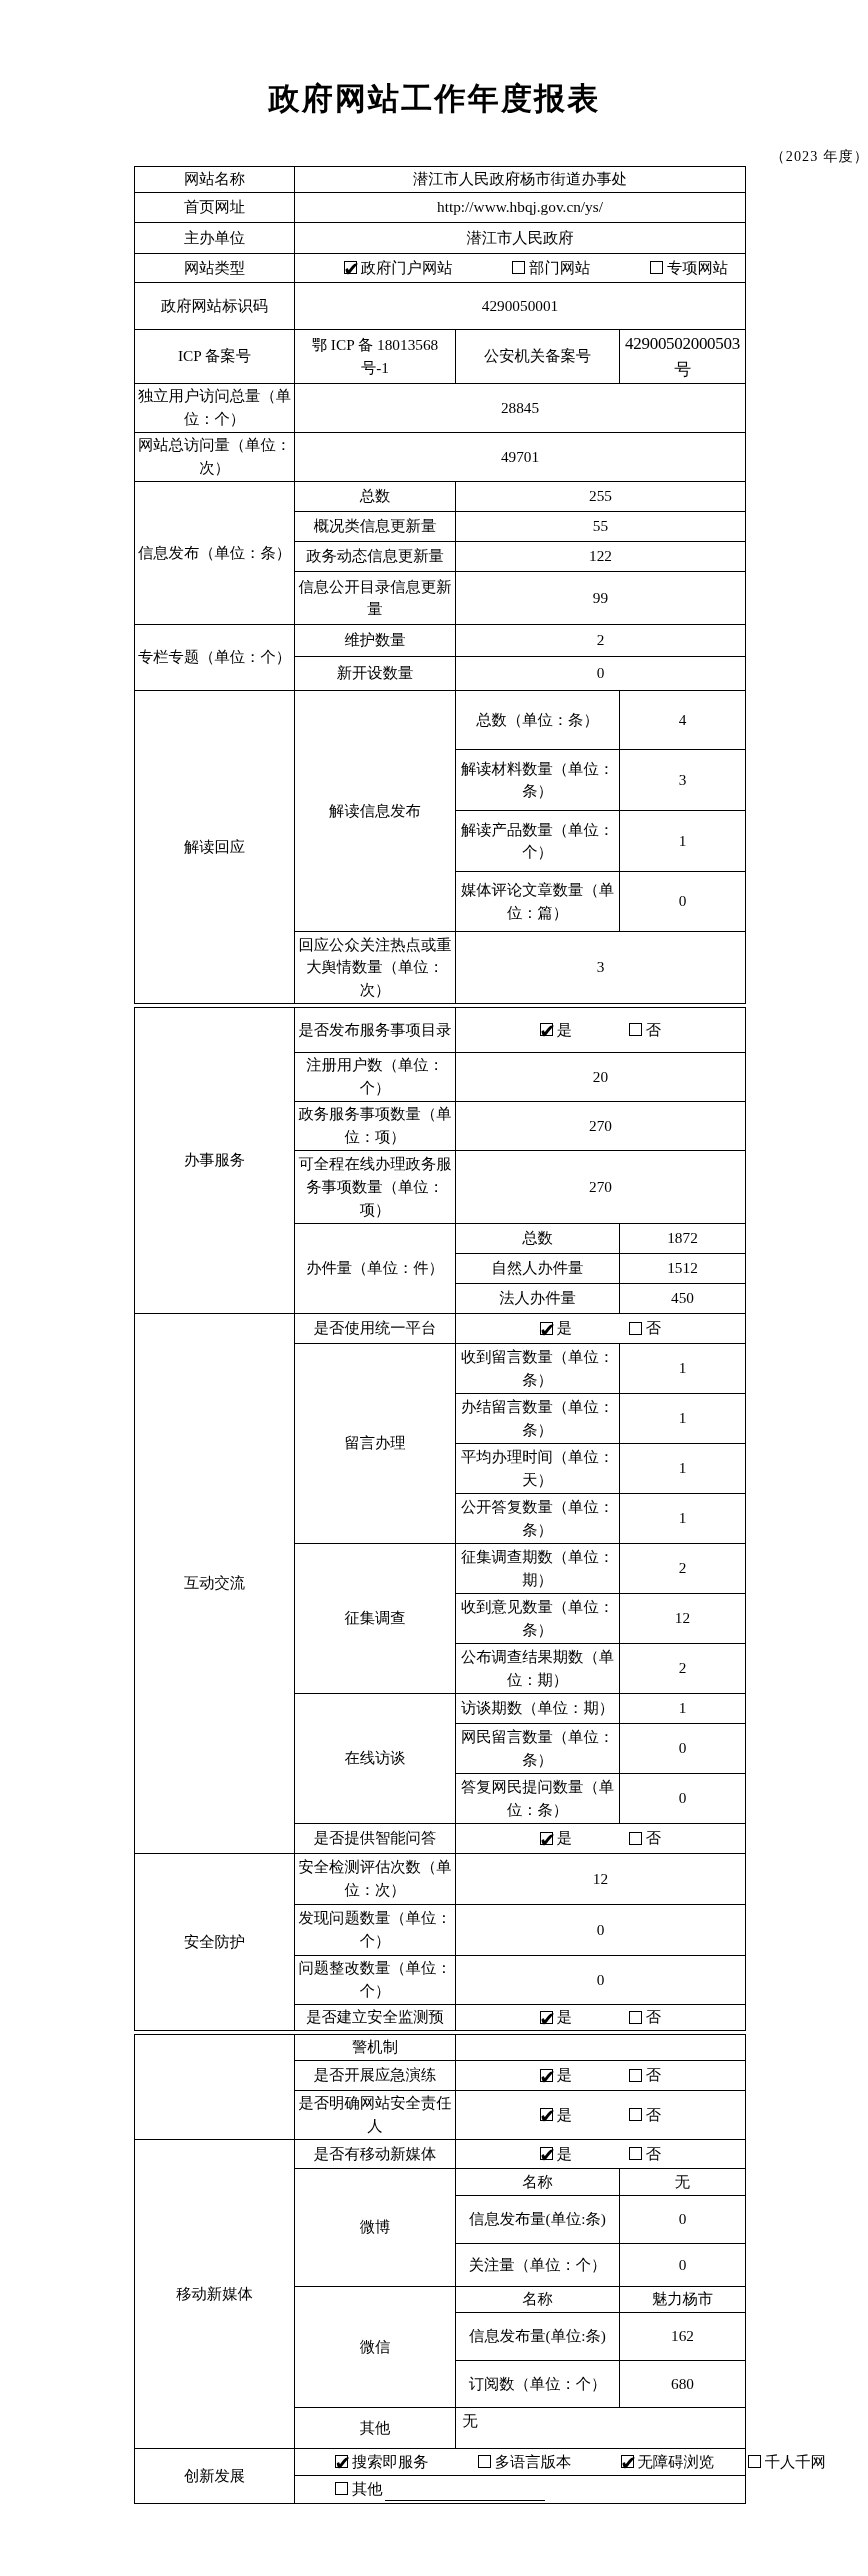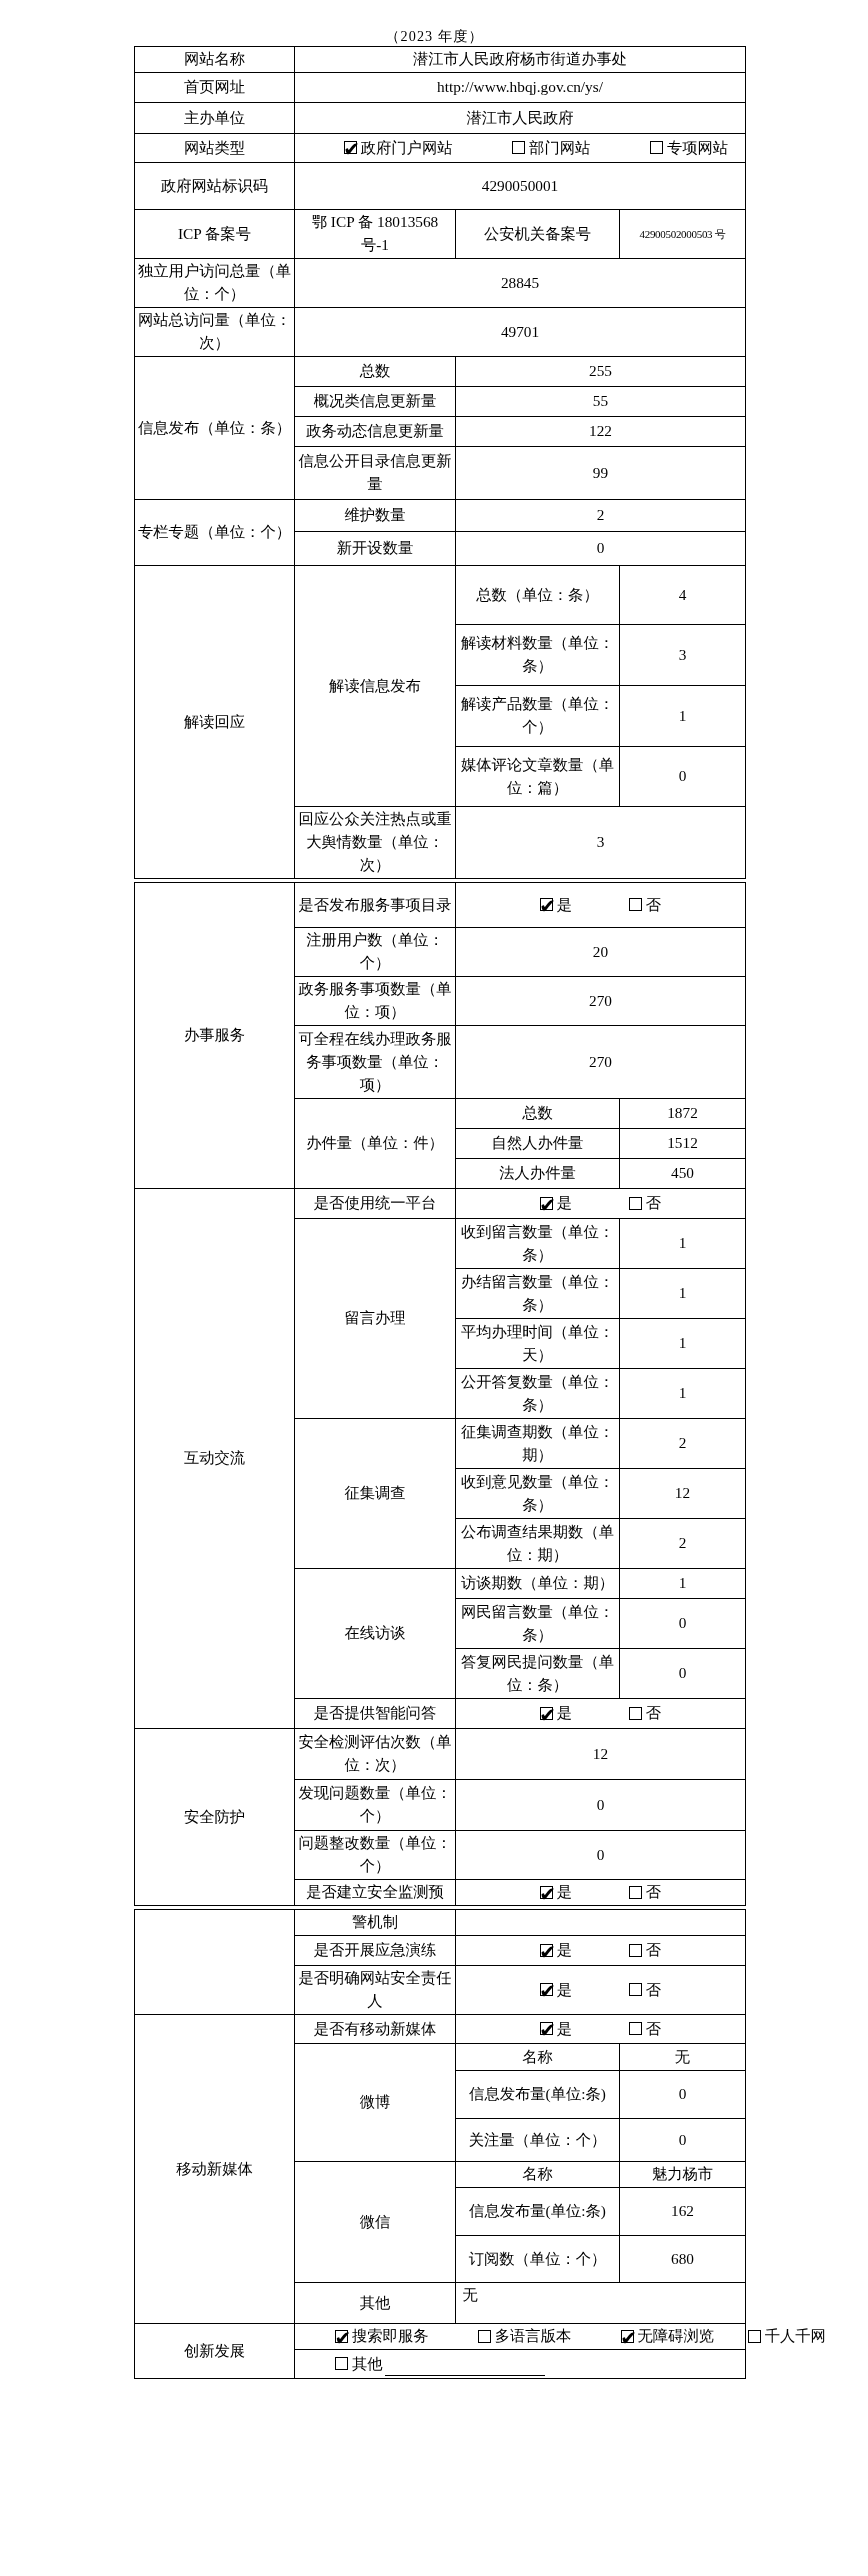--- a/index.html
+++ b/index.html
@@ -7,40 +7,40 @@
     width:869px;height:2576px;background:#ffffff;color:#000;
     font-family:"Liberation Serif","DejaVu Serif",serif;
     -webkit-font-smoothing:antialiased;overflow:hidden;
   }
   .doc{position:relative;width:869px;height:2576px;}
   .title{
     margin:0;padding-top:78px;text-align:center;
     font-size:31px;font-weight:bold;letter-spacing:2.2px;
   }
   .subtitle{
-    text-align:center;font-size:14.2px;margin-top:27px;letter-spacing:1.1px;
+    text-align:right;font-size:14.2px;margin-top:27px;letter-spacing:1.1px;
   }
   .unit-line{
     font-size:18.6px;font-weight:bold;margin:14.2px 0 7.7px 134px;letter-spacing:0.5px;
   }
   table.report{
     border-collapse:collapse;table-layout:fixed;
     margin-left:134px;width:612px;
   }
   td{
     border:1.1px solid #000;text-align:center;vertical-align:middle;
     font-size:15.3px;line-height:1.5;padding:1.1px 1.6px;
     word-wrap:break-word;
   }
   tr.spacer td{
     border-left:none;border-right:none;
     border-top:1.1px solid #000;border-bottom:1.1px solid #000;
     height:2.7px;padding:0;
   }
-  .tight{font-size:11px;letter-spacing:-0.3px;}
+  .tight{font-size:17px;letter-spacing:-0.3px;}
   .tleft{text-align:left;padding-left:6.6px;}
   .vtop{vertical-align:top;}
   
   .cb{
     display:inline-block;width:13px;height:13px;border:1.6px solid #000;
     position:relative;vertical-align:-1.6px;margin-right:3.8px;box-sizing:border-box;
     flex:none;
   }
   .cb.on::after{
     content:"\2714";
@@ -54,20 +54,21 @@
   .opt{white-space:nowrap;margin-left:32px;}
   .innov-row{display:flex;justify-content:flex-start;align-items:center;gap:17.5px;padding-left:6.6px;}
   .innov-row .opt:last-child{margin-left:16.4px;}
   .other-line{display:flex;align-items:flex-end;padding-left:6.6px;}
   .fill-line{display:inline-block;width:160px;border-bottom:1.6px solid #000;height:16.4px;margin-left:2.2px;}
 </style>
 </head>
 <body>
 
 <div class="doc">
+  <h1 class="title">政府网站工作年度报表</h1>
   <div class="subtitle">（2023 年度）</div>
 
   <table class="report">
     <colgroup>
       <col style="width:160px">
         <col style="width:161px">
         <col style="width:164px">
         <col style="width:126px">
     </colgroup>
 

